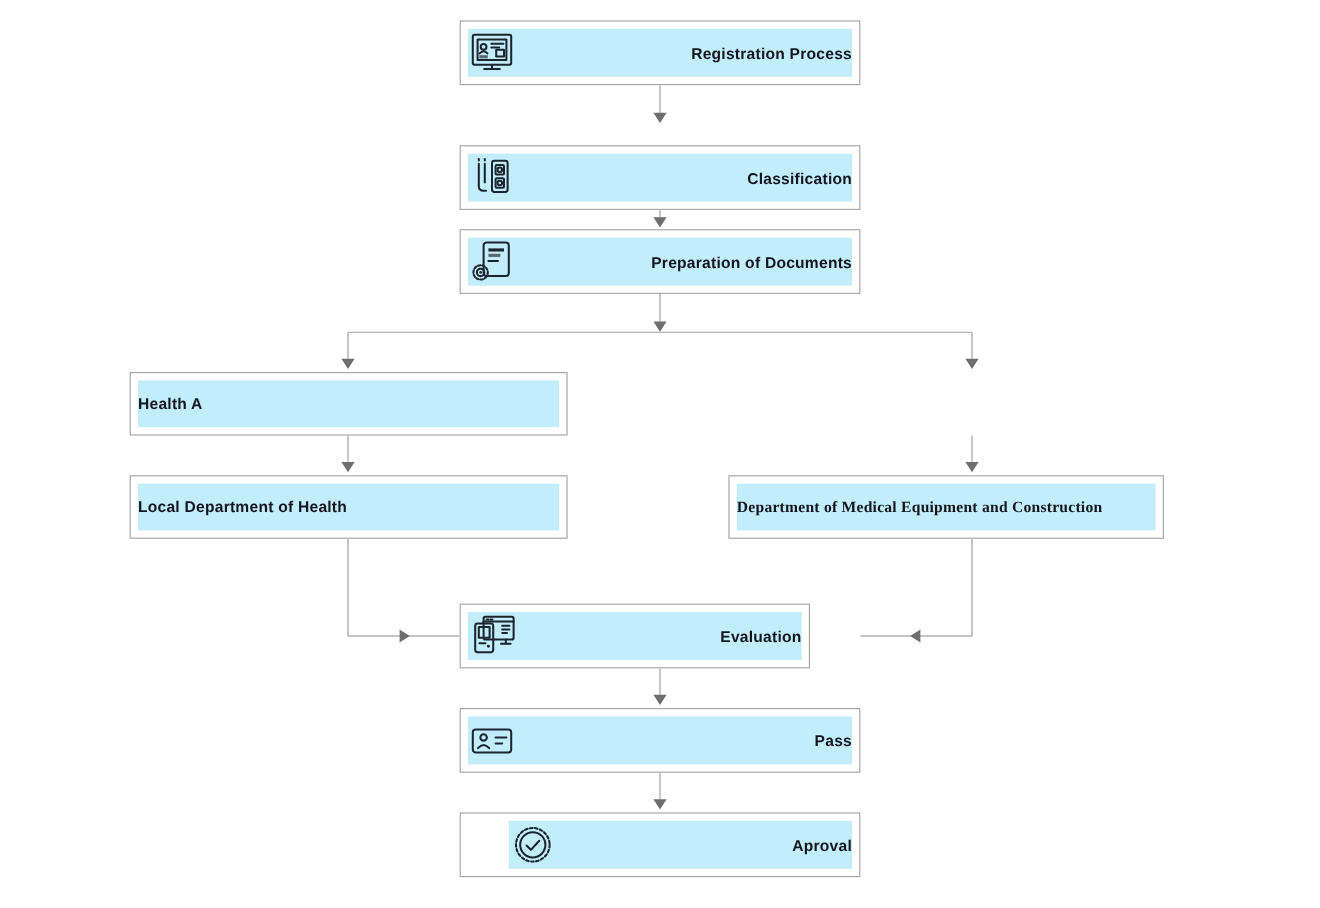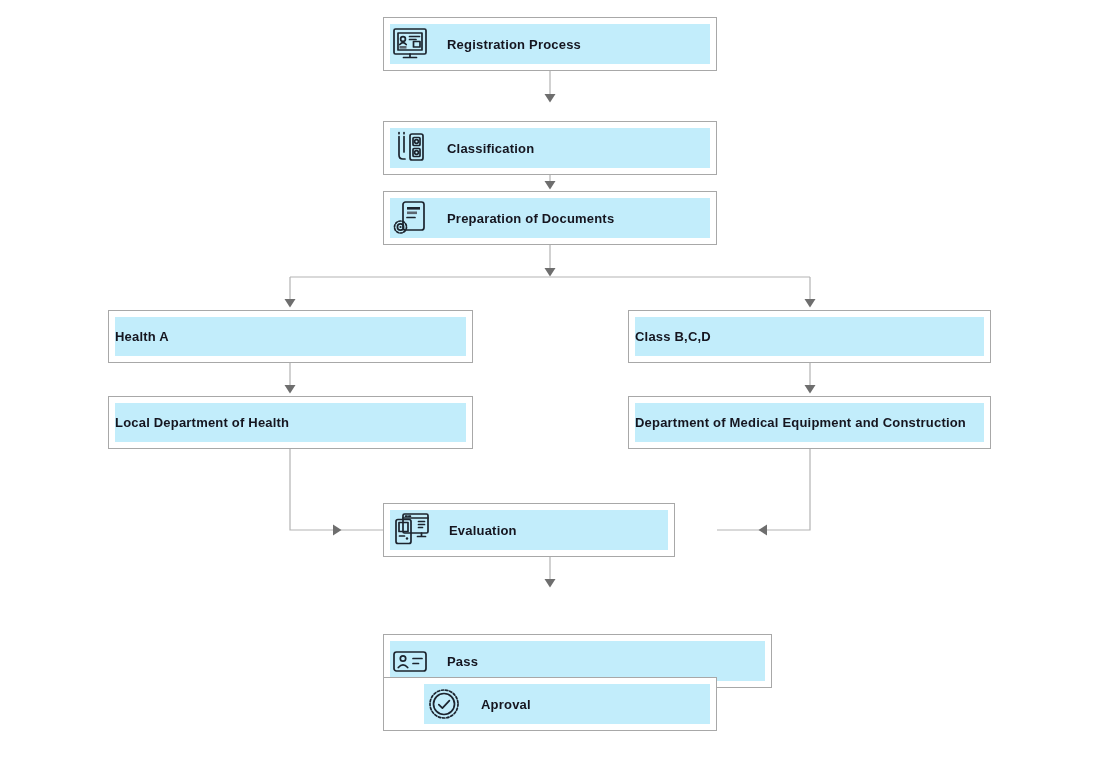--- a/index.html
+++ b/index.html
@@ -22,21 +22,21 @@
     position: absolute;
     background: #ffffff;
     border: 1px solid #a8a8a8;
     padding: 6px;
   }
   .node-inner {
     width: 100%; height: 100%;
     background: #c2edfb;
     display: flex;
     align-items: center;
-    justify-content: flex-start;
+    justify-content: space-between;
     gap: 17px;
   }
   .node-label {
     font-size: 13px;
     font-weight: bold;
     color: #15151f;
     letter-spacing: 0.2px;
     white-space: nowrap;
   }
   .node-icon { flex: 0 0 auto; display: flex; }
@@ -133,33 +133,28 @@
       <span class="node-label">Preparation of Documents</span>
     </div>
   </div>
 
   <div class="node" style="left:108px; top:310px; width:365px; height:53px;">
     <div class="node-inner">
       <span class="node-label">Health A</span>
     </div>
   </div>
 
-  <div class="node" style="left:628px; top:310px; width:363px; height:53px;">
-    <div class="node-inner">
-      <span class="node-label">Class B,C,D</span>
-    </div>
-  </div>
 
   <div class="node" style="left:108px; top:396px; width:365px; height:53px;">
     <div class="node-inner">
       <span class="node-label">Local Department of Health</span>
     </div>
   </div>
 
-  <div class="node" style="left:628px; top:396px; width:363px; height:53px;">
+  <div class="node" style="left:607px; top:396px; width:363px; height:53px;font-family:Liberation Serif, serif;">
     <div class="node-inner">
       <span class="node-label">Department of Medical Equipment and Construction</span>
     </div>
   </div>
 
   <div class="node" style="left:383px; top:503px; width:292px; height:54px;">
     <div class="node-inner">
       <span class="node-icon">
         <svg width="42" height="40" viewBox="0 0 42 40">
           <rect class="ic" x="13" y="4" width="25" height="19" rx="1.5"></rect>
@@ -170,21 +165,21 @@
           <rect class="ic" x="6" y="9.5" width="15" height="24" rx="2" fill="#c2edfb"></rect>
           <rect class="ic" x="9" y="12.5" width="9" height="9" stroke-width="1.4"></rect>
           <path class="ic" d="M9.5 26 h5" stroke-width="1.4"></path>
           <circle class="ic-fill" cx="17" cy="28.5" r="1.2"></circle>
         </svg>
       </span>
       <span class="node-label">Evaluation</span>
     </div>
   </div>
 
-  <div class="node" style="left:383px; top:590px; width:389px; height:54px;margin-top:44px;">
+  <div class="node" style="left:383px; top:590px; width:334px; height:54px;">
     <div class="node-inner">
       <span class="node-icon">
         <svg width="40" height="40" viewBox="0 0 40 40">
           <rect class="ic" x="4" y="11" width="32" height="19" rx="2.5"></rect>
           <circle class="ic" cx="13" cy="17.5" r="2.7" stroke-width="1.5"></circle>
           <path class="ic" d="M8.3 26.5 q4.7 -5.4 9.4 0" stroke-width="1.5"></path>
           <path class="ic" d="M23 17.5 H32 M23 22.5 H28.5" stroke-width="1.6"></path>
         </svg>
       </span>
       <span class="node-label">Pass</span>

